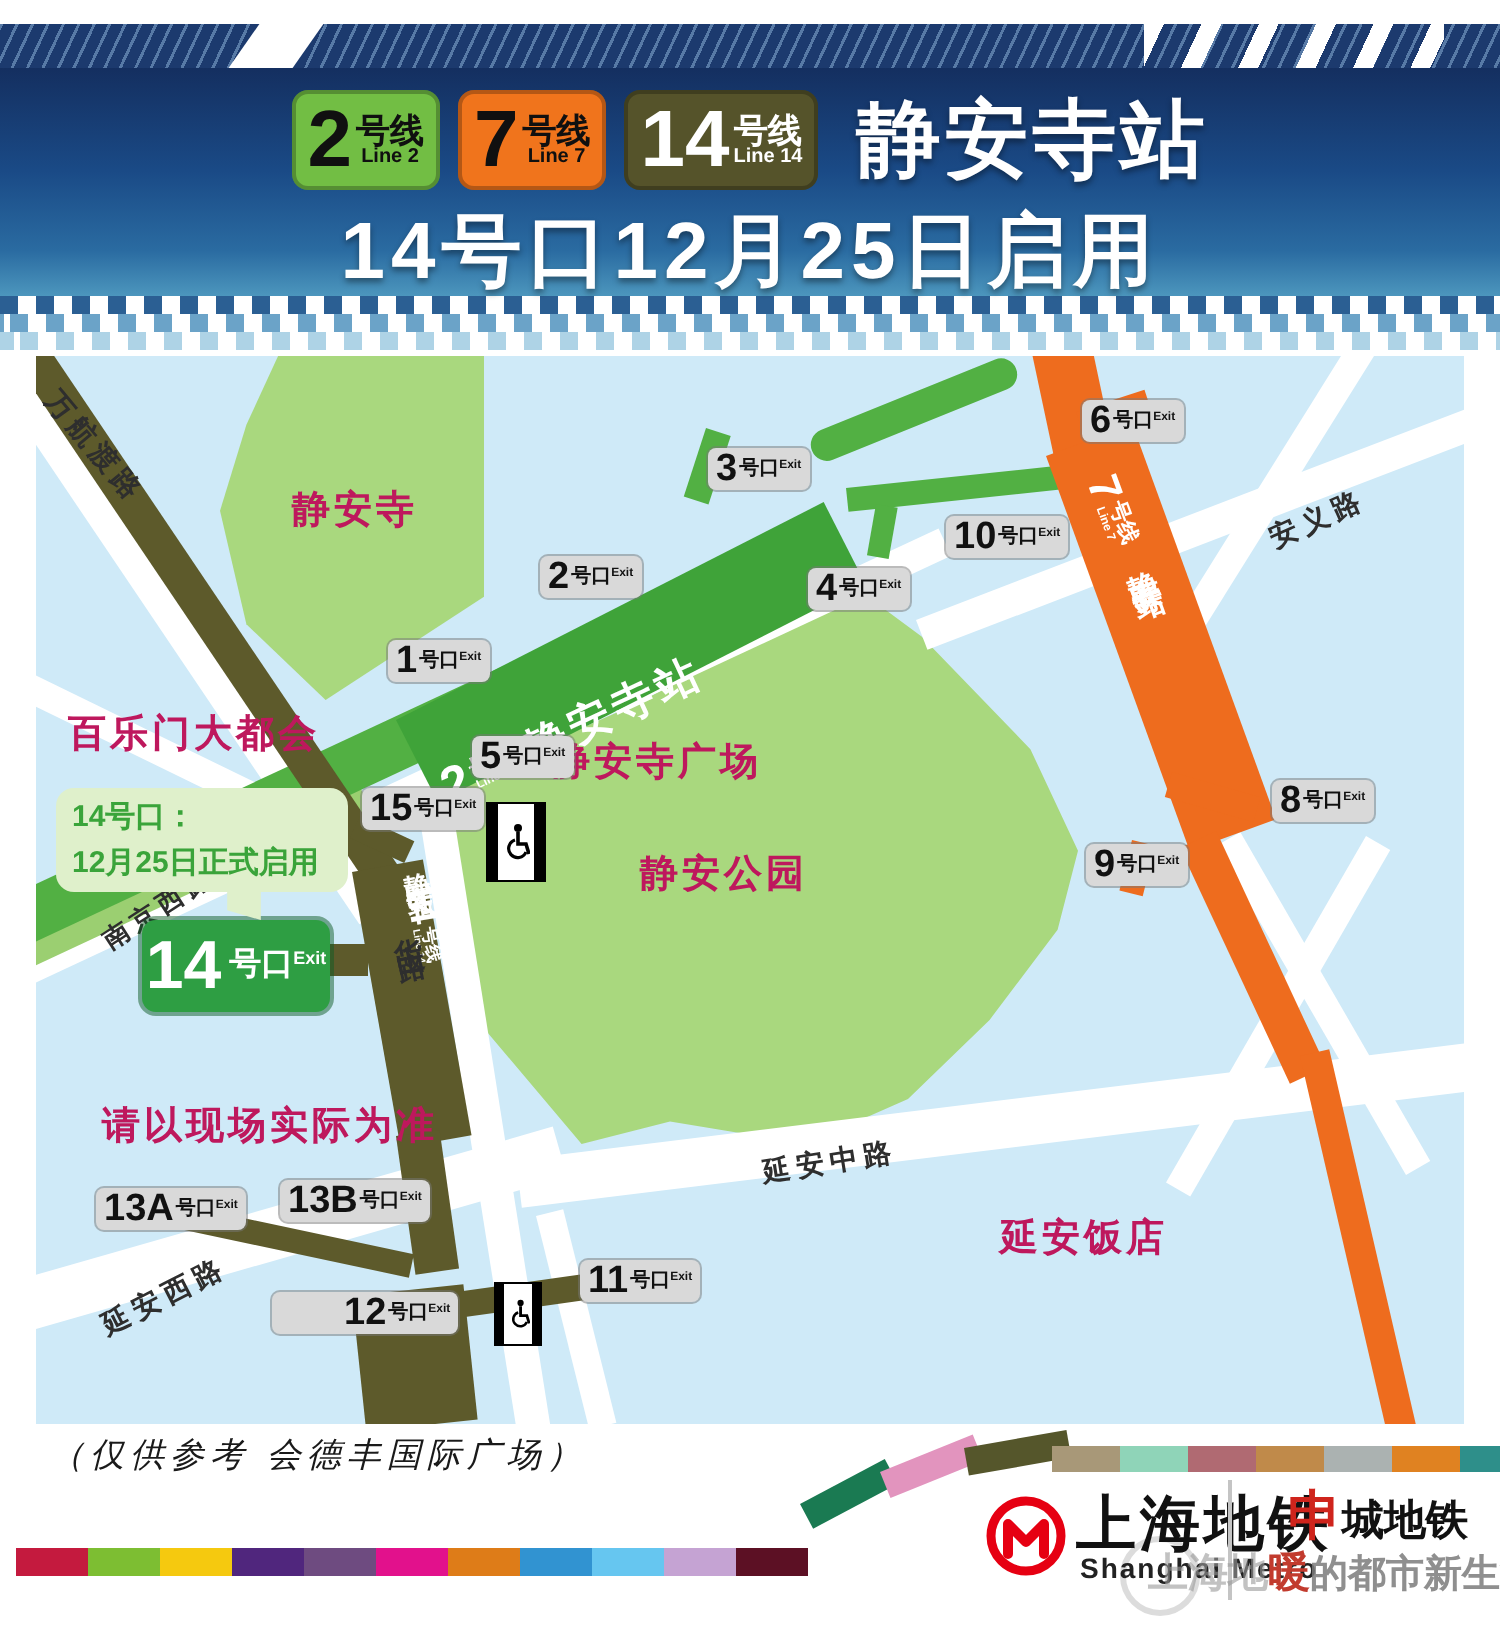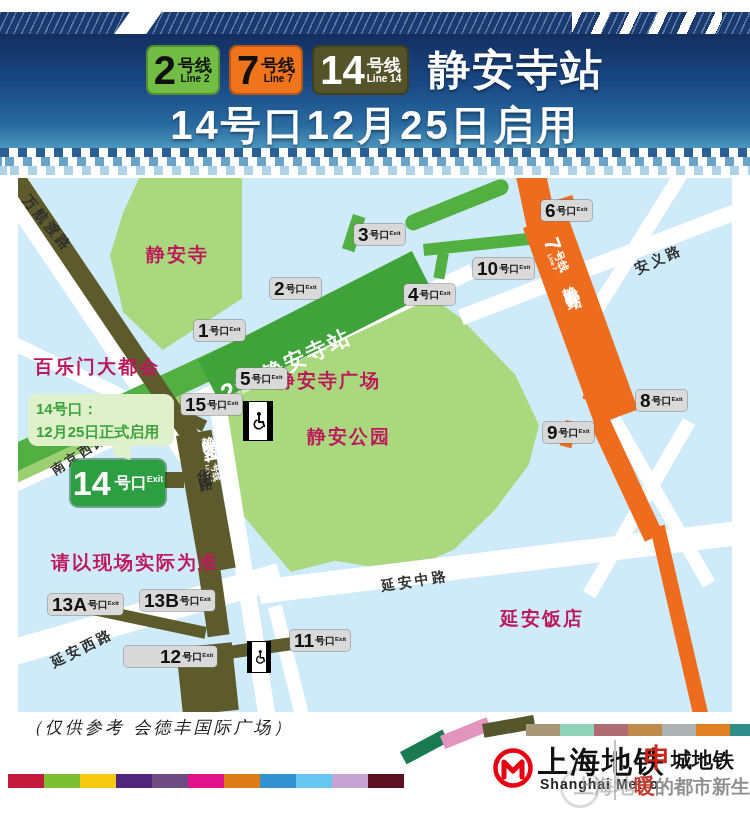--- a/index.html
+++ b/index.html
@@ -220,21 +220,21 @@
   <div class="rlabel" style="left:14px;top:14px;transform:rotate(50deg);">万航渡路</div>
   <div class="rlabel" style="left:30px;top:286px;transform:rotate(-33deg);font-size:13px;">南京西路</div>
   <div class="rlabel vtext" style="left:174px;top:282px;transform:rotate(-12deg);letter-spacing:4px;">华山路</div>
   <div class="rlabel" style="left:30px;top:478px;transform:rotate(-27deg);">延安西路</div>
   <div class="rlabel" style="left:362px;top:400px;transform:rotate(-9deg);">延安中路</div>
   <div class="rlabel" style="left:614px;top:84px;transform:rotate(-24deg);">安义路</div>
 
   <div class="alabel" style="left:128px;top:64px;">静安寺</div>
   <div class="alabel" style="left:16px;top:176px;">百乐门大都会</div>
   <div class="alabel" style="left:258px;top:190px;">静安寺广场</div>
-  <div class="alabel" style="left:289px;top:246px;">静安公园</div>
+  <div class="alabel" style="left:302px;top:246px;">静安公园</div>
   <div class="alabel" style="left:33px;top:372px;">请以现场实际为准</div>
   <div class="alabel" style="left:482px;top:428px;">延安饭店</div>
 
   <div class="exit" style="left:176px;top:142px;">
     <span class="exit-num">1</span>
     <span class="exit-stack">
         <span class="exit-word">号口</span>
         <span class="exit-en">Exit</span>
       </span>
   </div>
@@ -308,21 +308,21 @@
         <span class="exit-en">Exit</span>
       </span>
   </div>
   <div class="exit" style="left:122px;top:412px;">
     <span class="exit-num">13B</span>
     <span class="exit-stack">
         <span class="exit-word">号口</span>
         <span class="exit-en">Exit</span>
       </span>
   </div>
-  <div class="exit" style="left:106px;top:468px;padding-left:36px;">
+  <div class="exit" style="left:118px;top:468px;padding-left:36px;">
     <span class="exit-num">12</span>
     <span class="exit-stack">
         <span class="exit-word">号口</span>
         <span class="exit-en">Exit</span>
       </span>
   </div>
   <div class="exit" style="left:272px;top:452px;">
     <span class="exit-num">11</span>
     <span class="exit-stack">
         <span class="exit-word">号口</span>

